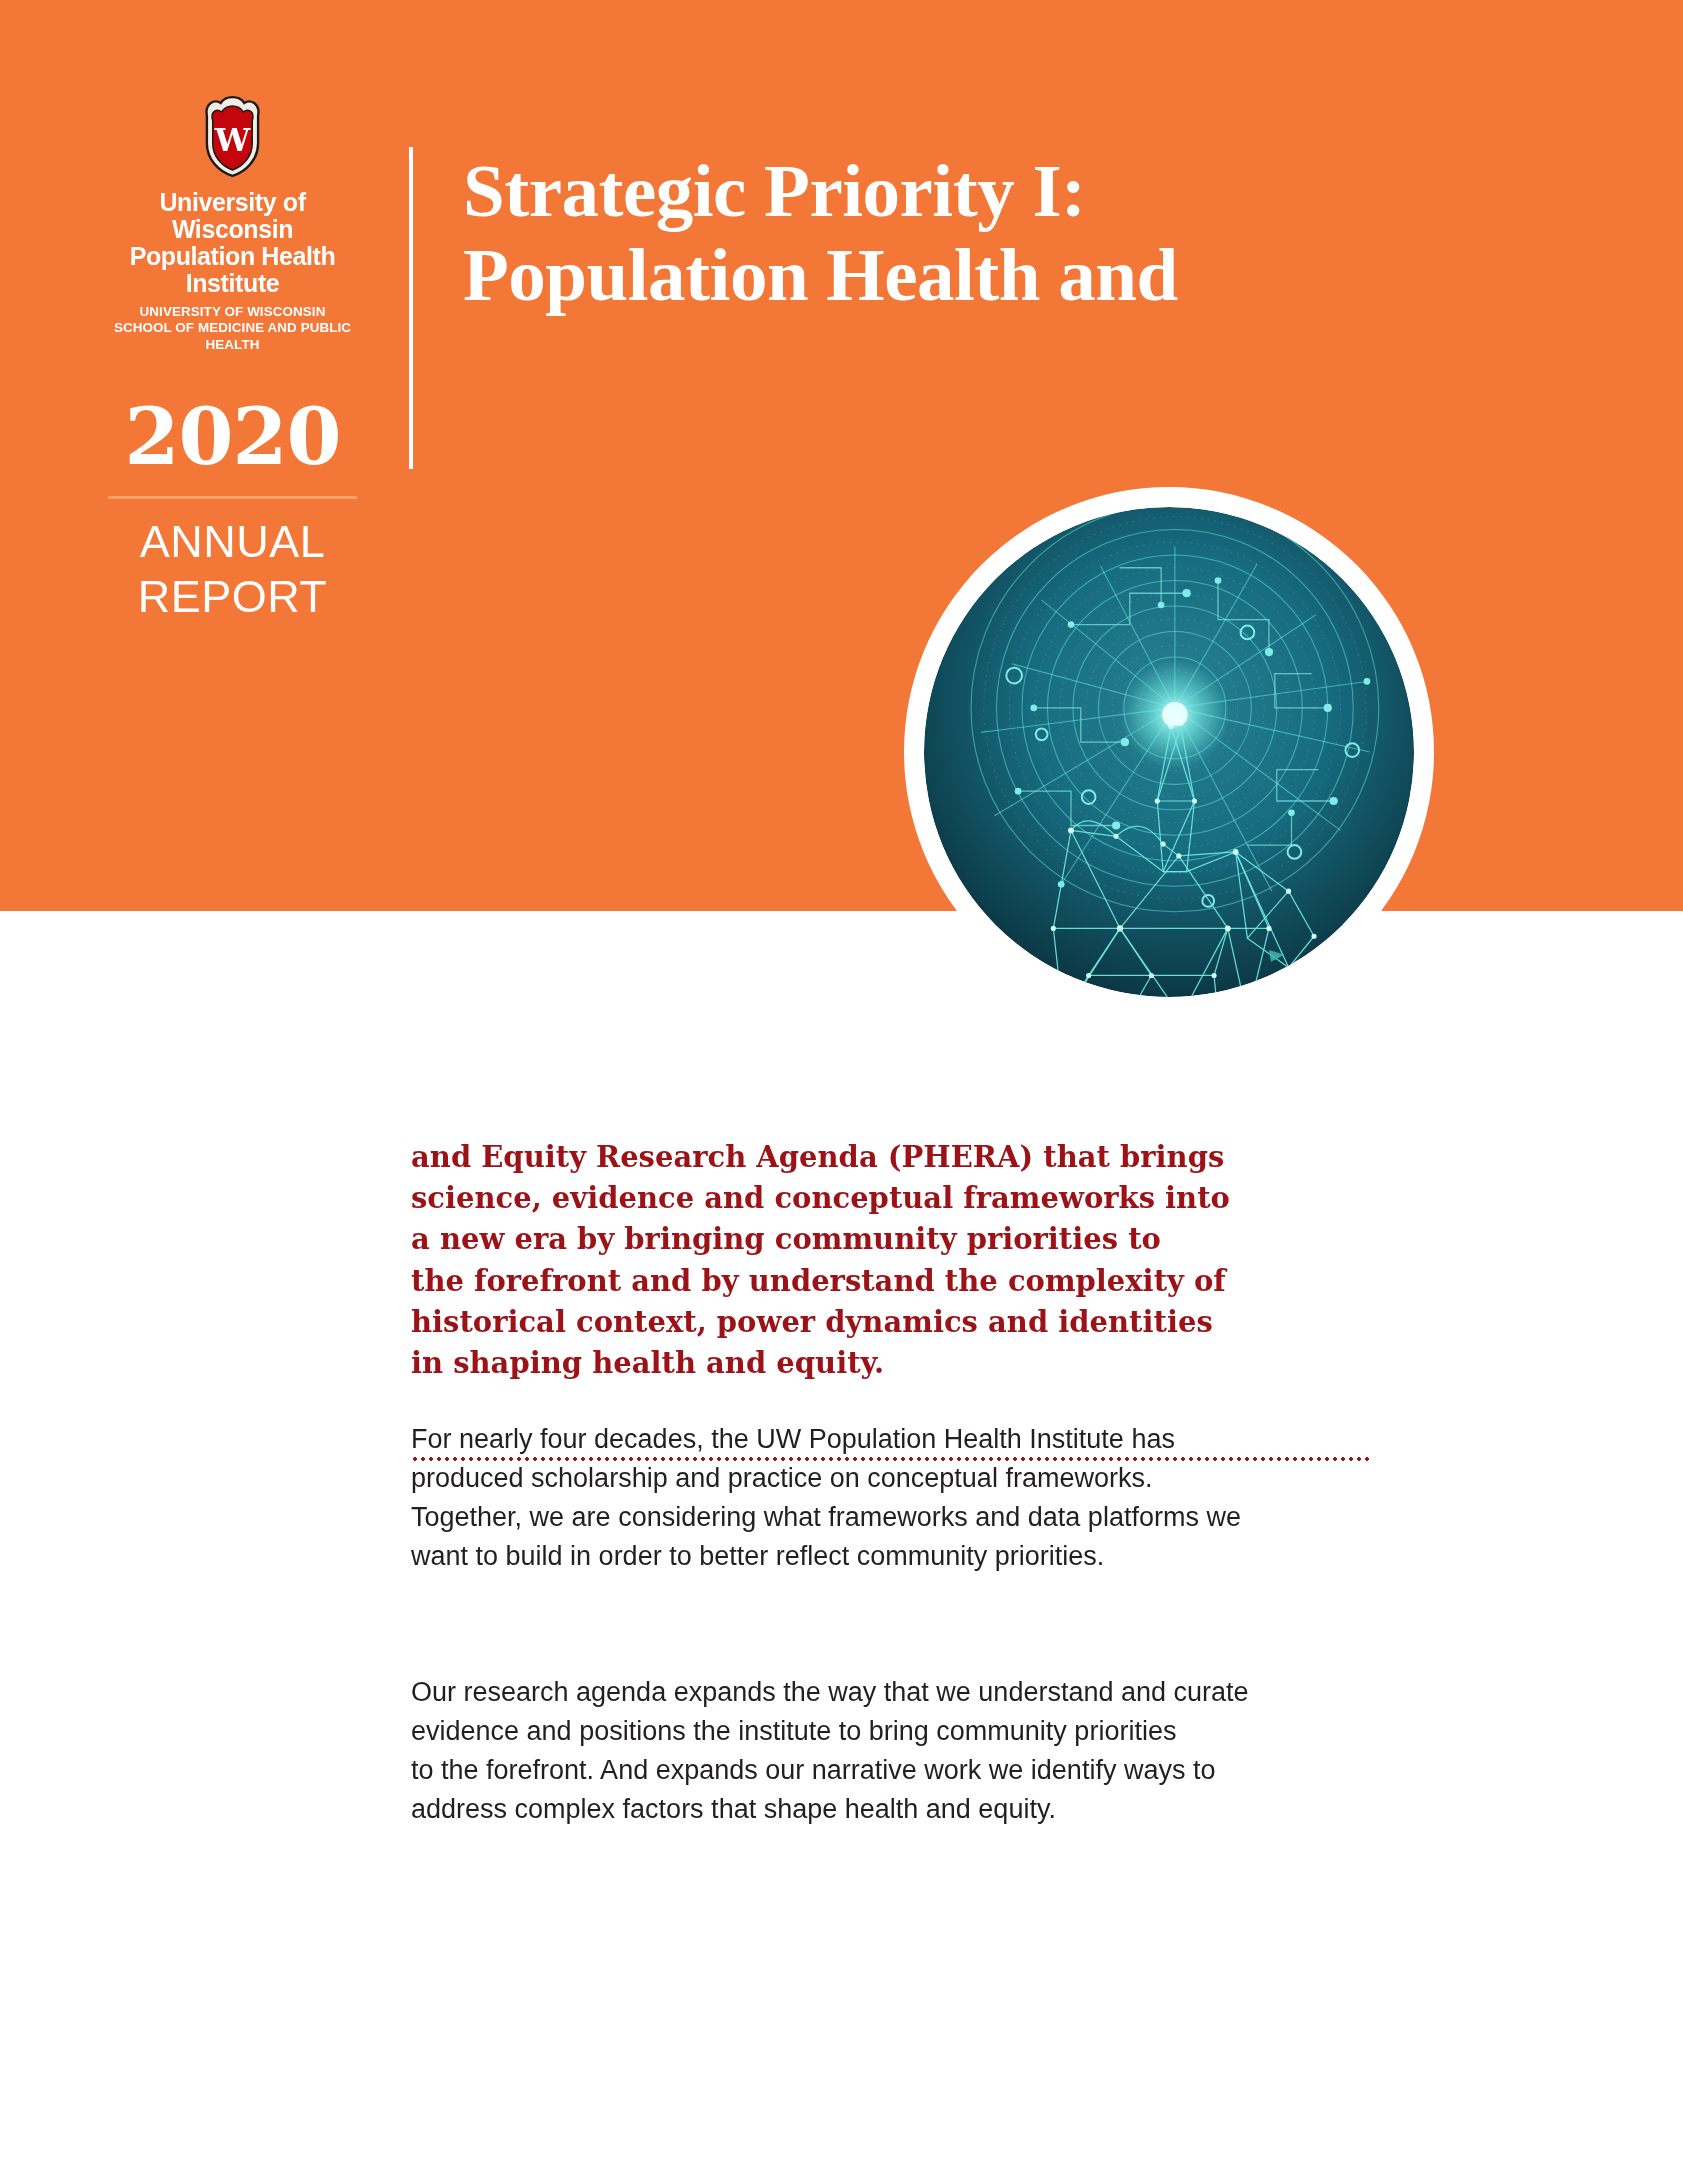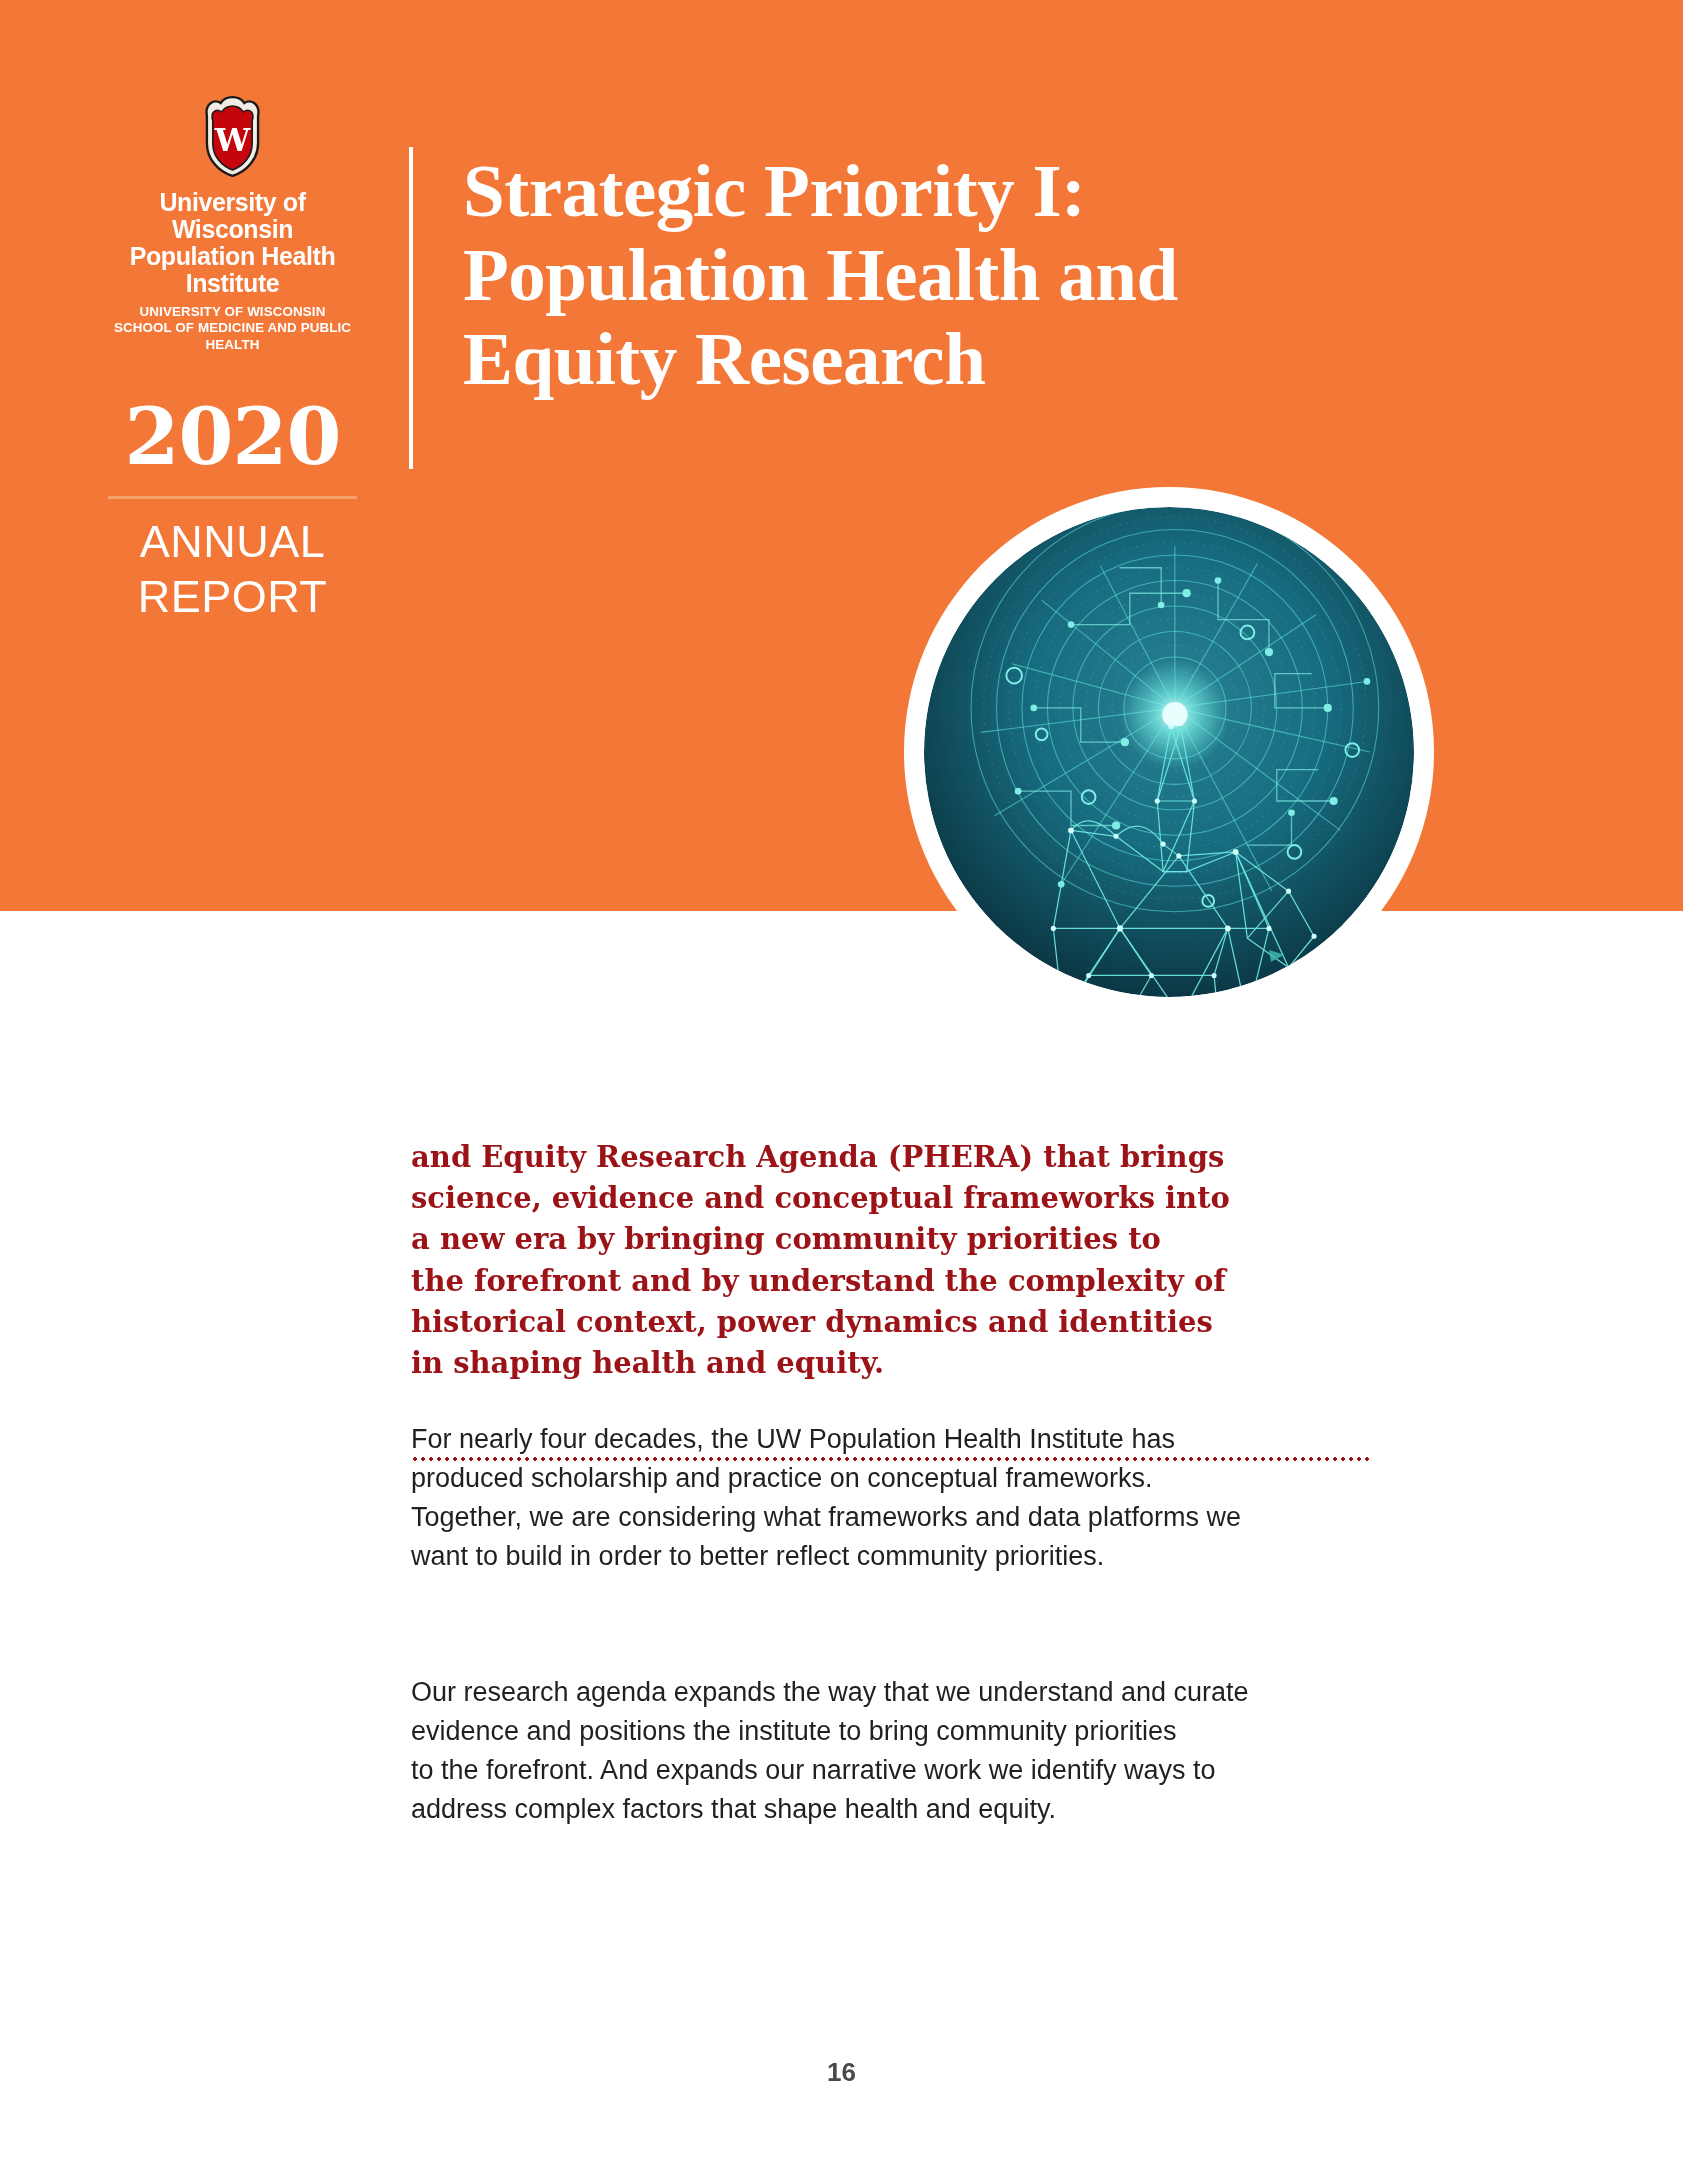--- a/index.html
+++ b/index.html
@@ -198,21 +198,20 @@
     <div id="year-rule"></div>
     <div id="annual">ANNUAL</div>
     <div id="report">REPORT</div>
   </div>
 
   <div id="vdivider"></div>
 
   <h1 id="title">
     <span class="tline">Strategic Priority I:</span>
     <span class="tline">Population Health and</span>
-    <span class="tline">Equity Research</span>
   </h1>
 
   <div id="hero-wrap">
     <div id="hero-ring"></div>
     <svg id="hero-svg" viewBox="0 0 500 500" aria-hidden="true">
       <defs>
         <radialGradient id="bgGrad" cx="52%" cy="40%" r="72%">
           <stop offset="0%" stop-color="#2A8193"></stop>
           <stop offset="42%" stop-color="#176C80"></stop>
           <stop offset="100%" stop-color="#07222C"></stop>
@@ -391,16 +390,15 @@
     <span class="bline">want to build in order to better reflect community priorities.</span>
   </p>
 
   <p class="body-para" id="para-2">
     <span class="bline">Our research agenda expands the way that we understand and curate</span>
     <span class="bline">evidence and positions the institute to bring community priorities</span>
     <span class="bline">to the forefront. And expands our narrative work we identify ways to</span>
     <span class="bline">address complex factors that shape health and equity.</span>
   </p>
 
-  <div id="page-number">16</div>
 
 </div>
 
 
 </body></html>

